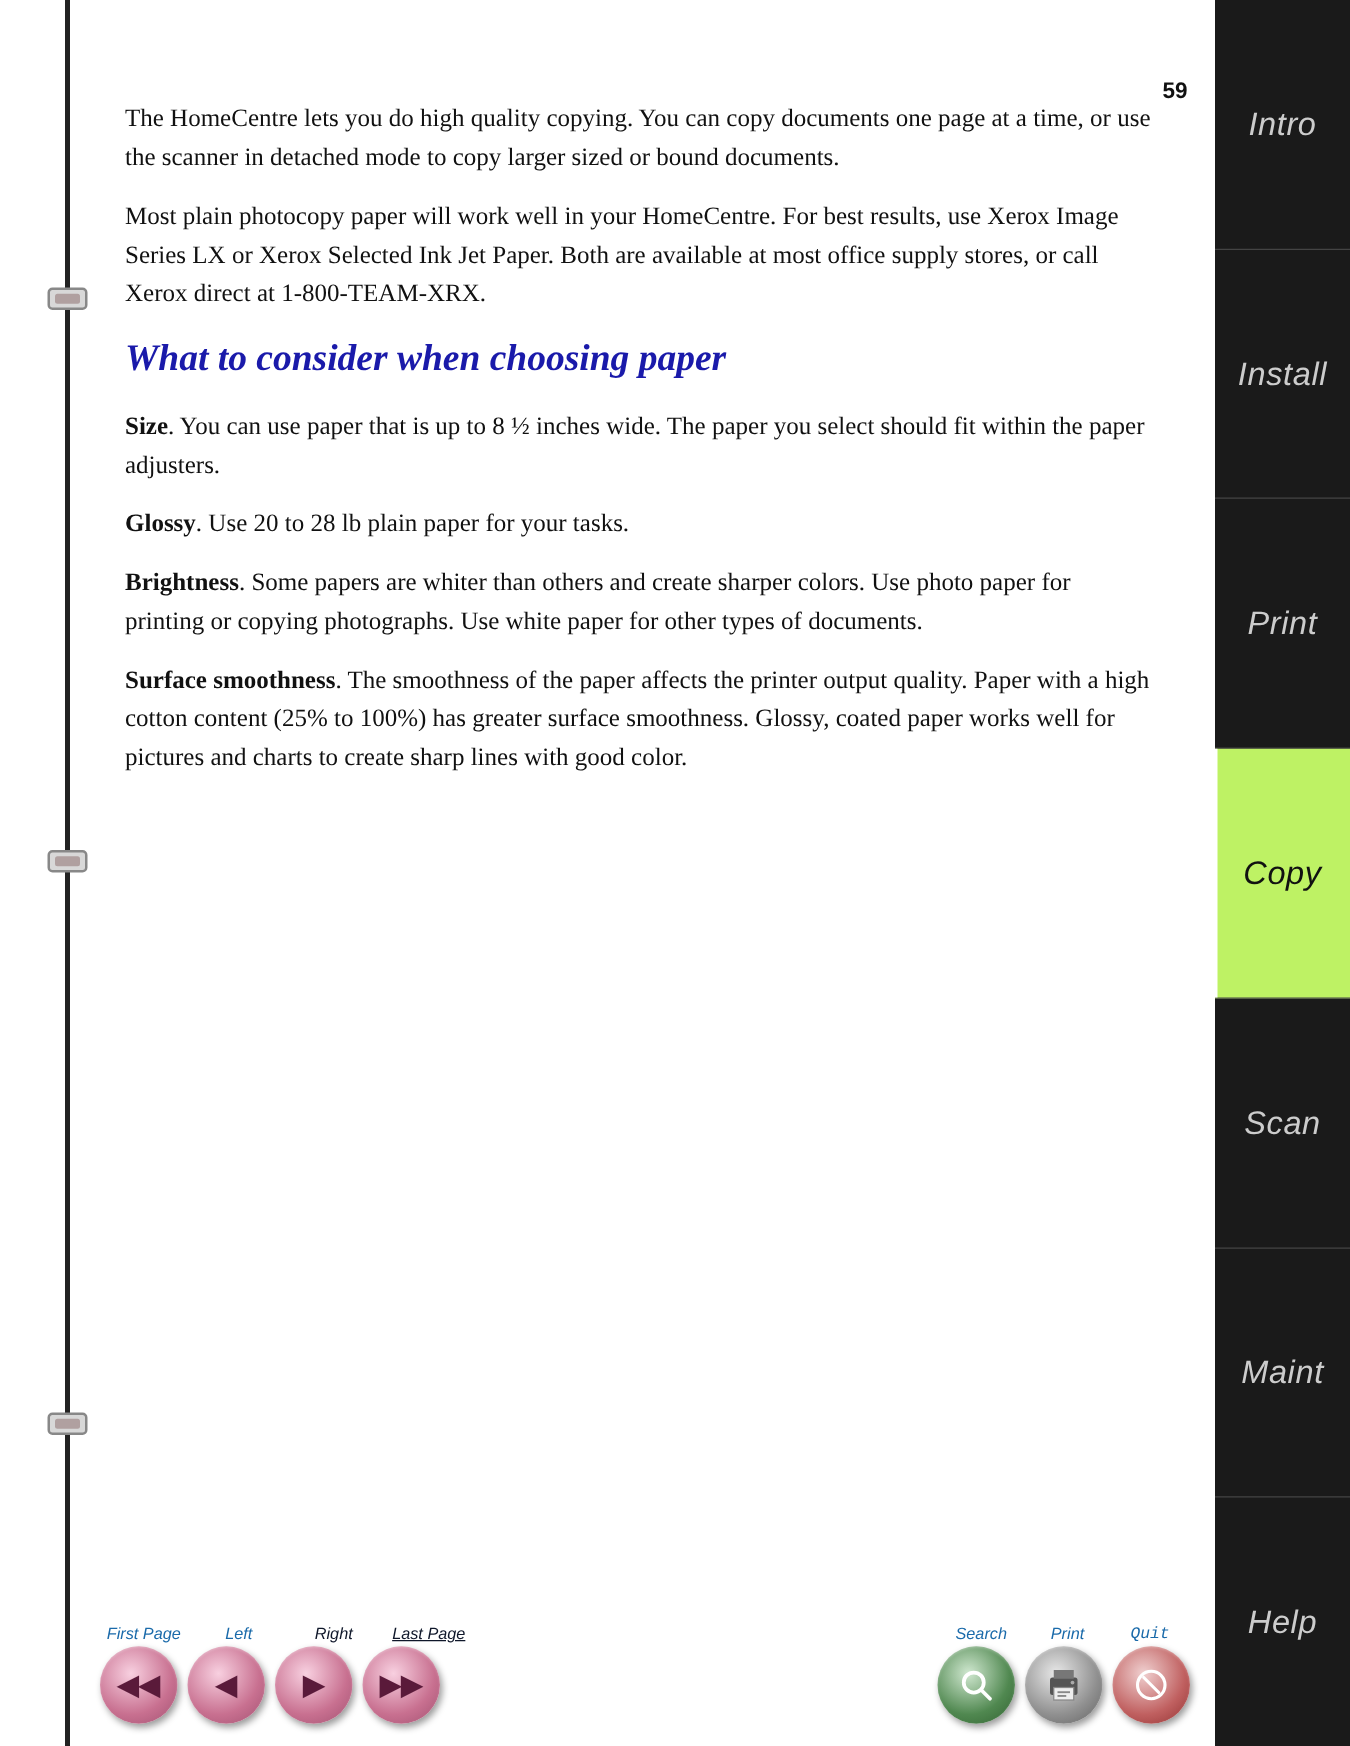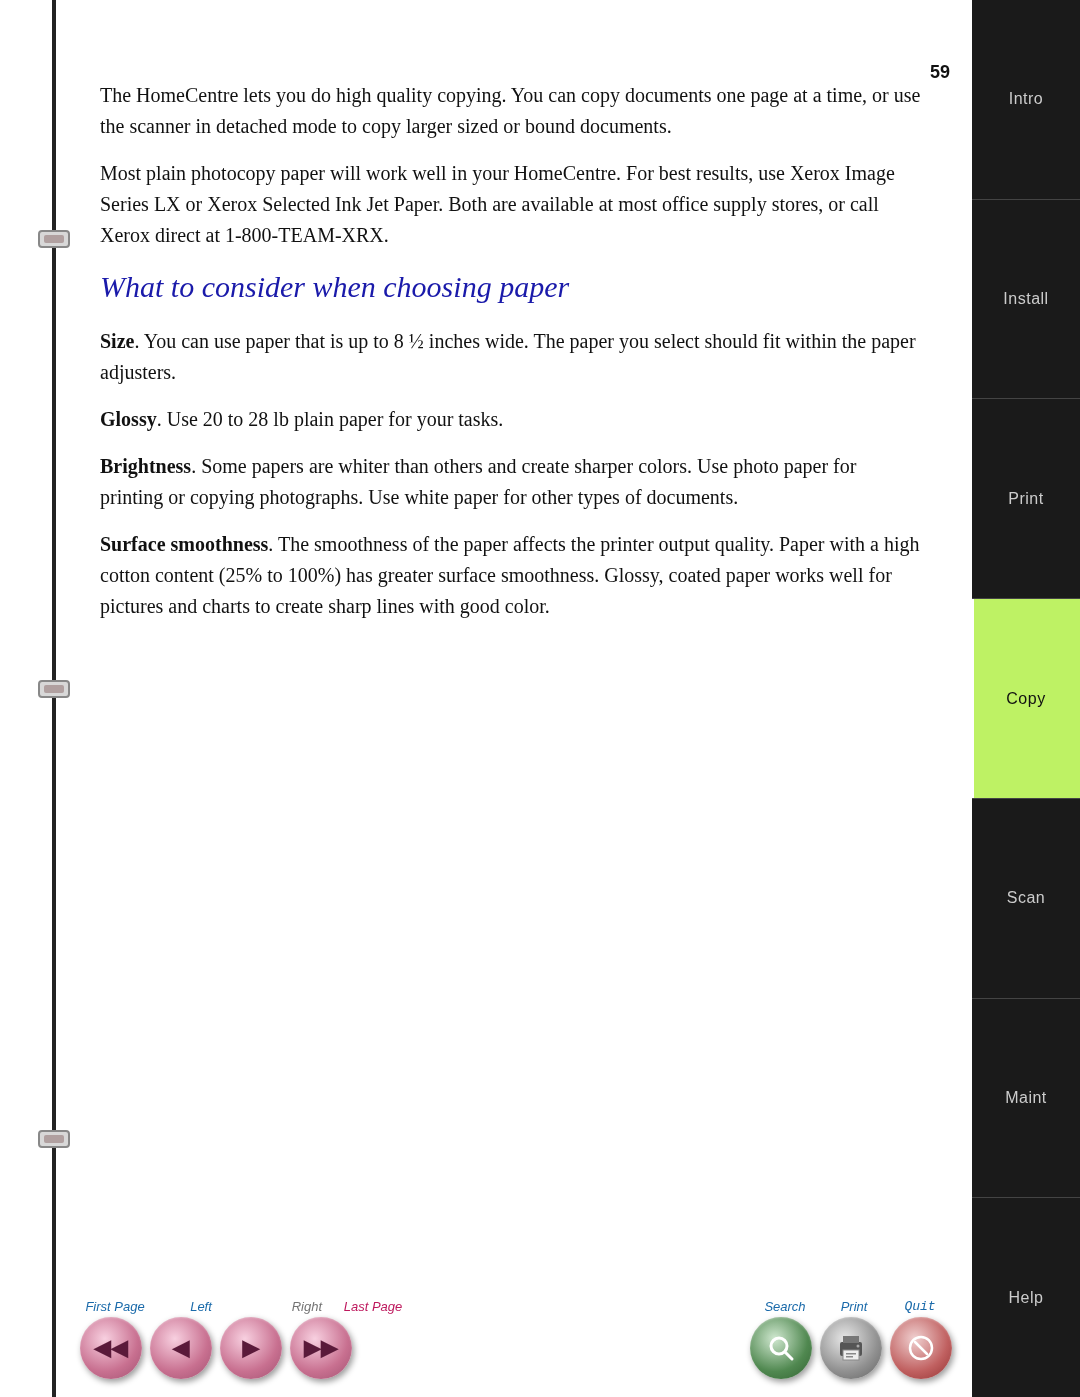--- a/index.html
+++ b/index.html
@@ -65,24 +65,25 @@
       cursor: pointer;
       position: relative;
     }
 
     .sidebar-item:last-child {
       border-bottom: none;
     }
 
     .sidebar-item-label {
       color: #cccccc;
-      font-size: 16px;
+      font-size: 26px;
       font-family: Arial, sans-serif;
       font-weight: normal;
       letter-spacing: 0.5px;
+      font-style: italic;
     }
 
     .sidebar-item.active {
       background: #bef264;
     }
 
     .sidebar-item.active .sidebar-item-label {
       color: #111111;
     }
 
@@ -120,21 +121,21 @@
 
     .body-text {
       font-size: 20px;
       line-height: 1.55;
       color: #111;
       margin-bottom: 16px;
     }
 
     .section-heading {
       font-size: 30px;
-      font-weight: normal;
+      font-weight: bold;
       font-style: italic;
       color: #1a1aaa;
       margin-bottom: 20px;
       margin-top: 10px;
       line-height: 1.3;
     }
 
     .body-text strong {
       font-weight: bold;
     }
@@ -192,21 +193,21 @@
       align-items: flex-end;
     }
 
     .nav-left {
       display: flex;
       flex-direction: column;
     }
 
     .nav-left-labels {
       display: flex;
-      gap: 16px;
+      gap: 6px;
       margin-bottom: 3px;
       margin-top: 37px;
     }
 
     .nav-left-label {
       font-size: 13px;
       color: #1a6aaa;
       font-family: Arial, sans-serif;
       font-style: italic;
       width: 70px;
@@ -305,22 +306,22 @@
   </p>
 
 </div>
 
 <div class="navigation">
 
   <div class="nav-left">
     <div class="nav-left-labels">
       <span class="nav-left-label" style="font-size:13px; color:#1a6aaa; font-family:Arial,sans-serif; font-style:italic; width:70px; text-align:center;">First Page</span>
       <span class="nav-left-label" style="font-size:13px; color:#1a6aaa; font-family:Arial,sans-serif; font-style:italic; width:70px; text-align:center;">Left</span>
-      <span class="nav-left-label" style="font-size:13px; color:#737373; font-family:Arial,sans-serif; font-style:italic; width:70px; text-align:right;">Right</span>
-      <span class="nav-left-label" style="font-size:13px; color:#be185d; font-family:Arial,sans-serif; font-style:italic; width:70px; text-align:center;">Last Page</span>
+      <span class="nav-left-label" style="font-size:13px; color:#0f172a; font-family:Arial,sans-serif; font-style:italic; width:70px; text-align:center;">Right</span>
+      <span class="nav-left-label" style="font-size:13px; color:#0f172a; font-family:Arial,sans-serif; font-style:italic; width:70px; text-align:center;text-decoration:underline;">Last Page</span>
     </div>
     <div class="nav-left-buttons">
       <button class="nav-btn">◀◀</button>
       <button class="nav-btn">◀</button>
       <button class="nav-btn">▶</button>
       <button class="nav-btn">▶▶</button>
     </div>
   </div>
 
   <div style="flex:1;"></div>

